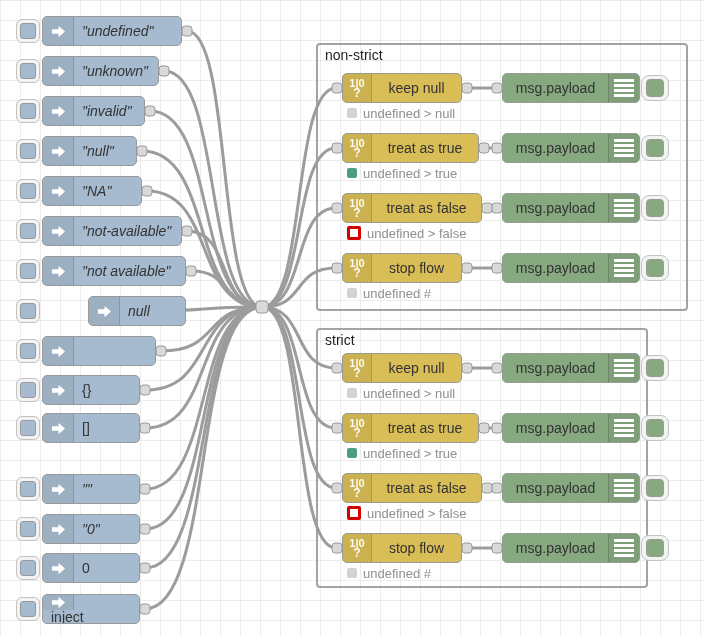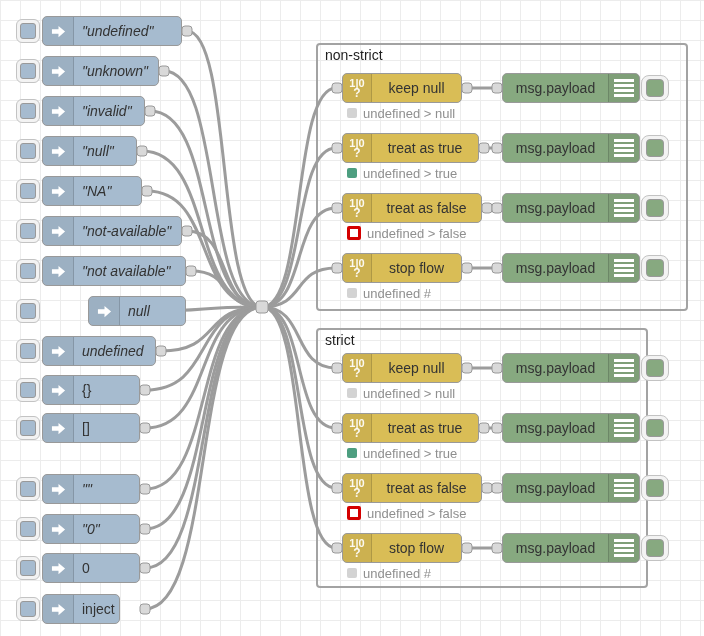--- a/index.html
+++ b/index.html
@@ -229,21 +229,20 @@
       </div>
       <div class="btn-outer" style="left: 16px; top: 339px; width: 24px; height: 24px; background: rgb(243, 243, 243); border-color: rgb(195, 195, 195);">
         <div class="btn-inner" style="width: 16px; height: 16px; background: rgb(166, 187, 207);"></div>
       </div>
       <div class="node" style="left: 42px; top: 336px; width: 114px; background: rgb(166, 187, 207); border-color: rgb(153, 153, 153);">
         <div class="icon-region icon-left" style="width: 30px;">
           <svg width="15" height="15" viewBox="0 0 16 16">
             <path d="M1 5.5 H8 V2 L15 8 L8 14 V10.5 H1 Z" fill="#ffffff"></path>
           </svg>
         </div>
-        <div class="node-label italic">undefined</div>
       </div>
       <div class="btn-outer" style="left: 16px; top: 378px; width: 24px; height: 24px; background: rgb(243, 243, 243); border-color: rgb(195, 195, 195);">
         <div class="btn-inner" style="width: 16px; height: 16px; background: rgb(166, 187, 207);"></div>
       </div>
       <div class="node" style="left: 42px; top: 375px; width: 98px; background: rgb(166, 187, 207); border-color: rgb(153, 153, 153);">
         <div class="icon-region icon-left" style="width: 30px;">
           <svg width="15" height="15" viewBox="0 0 16 16">
             <path d="M1 5.5 H8 V2 L15 8 L8 14 V10.5 H1 Z" fill="#ffffff"></path>
           </svg>
         </div>
@@ -289,21 +288,21 @@
         <div class="icon-region icon-left" style="width: 30px;">
           <svg width="15" height="15" viewBox="0 0 16 16">
             <path d="M1 5.5 H8 V2 L15 8 L8 14 V10.5 H1 Z" fill="#ffffff"></path>
           </svg>
         </div>
         <div class="node-label">0</div>
       </div>
       <div class="btn-outer" style="left: 16px; top: 597px; width: 24px; height: 24px; background: rgb(243, 243, 243); border-color: rgb(195, 195, 195);">
         <div class="btn-inner" style="width: 16px; height: 16px; background: rgb(166, 187, 207);"></div>
       </div>
-      <div class="node" style="left: 42px; top: 594px; width: 78px; background: rgb(166, 187, 207); border-color: rgb(153, 153, 153);">
+      <div class="node" style="left: 42px; top: 594px; width: 98px; background: rgb(166, 187, 207); border-color: rgb(153, 153, 153); flex-direction: column;">
         <div class="icon-region icon-left" style="width: 30px;">
           <svg width="15" height="15" viewBox="0 0 16 16">
             <path d="M1 5.5 H8 V2 L15 8 L8 14 V10.5 H1 Z" fill="#ffffff"></path>
           </svg>
         </div>
         <div class="node-label">inject</div>
       </div>
       <div class="node" style="left: 342px; top: 73px; width: 120px; background: rgb(217, 189, 86); border-color: rgb(153, 153, 153);">
         <div class="icon-region icon-left logic-icon" style="width: 28px;">
           <div>1|0</div>

